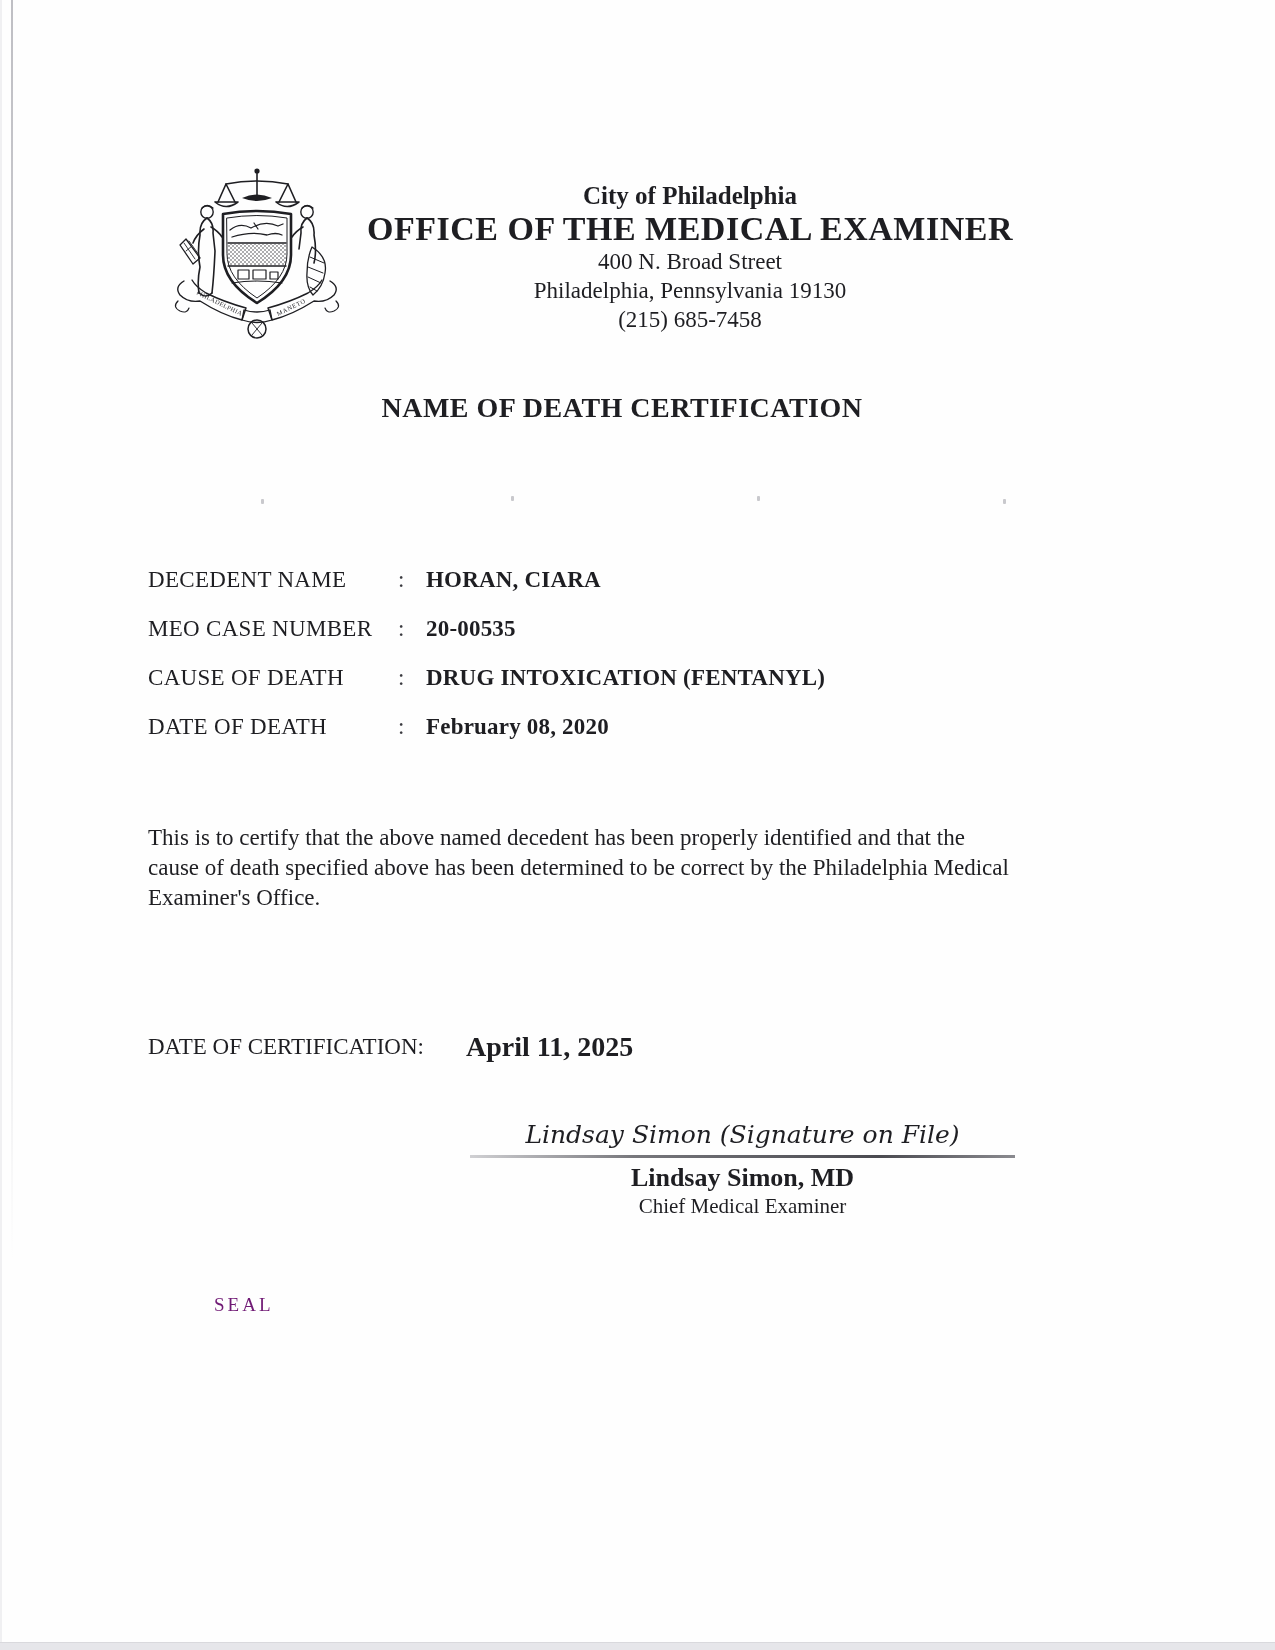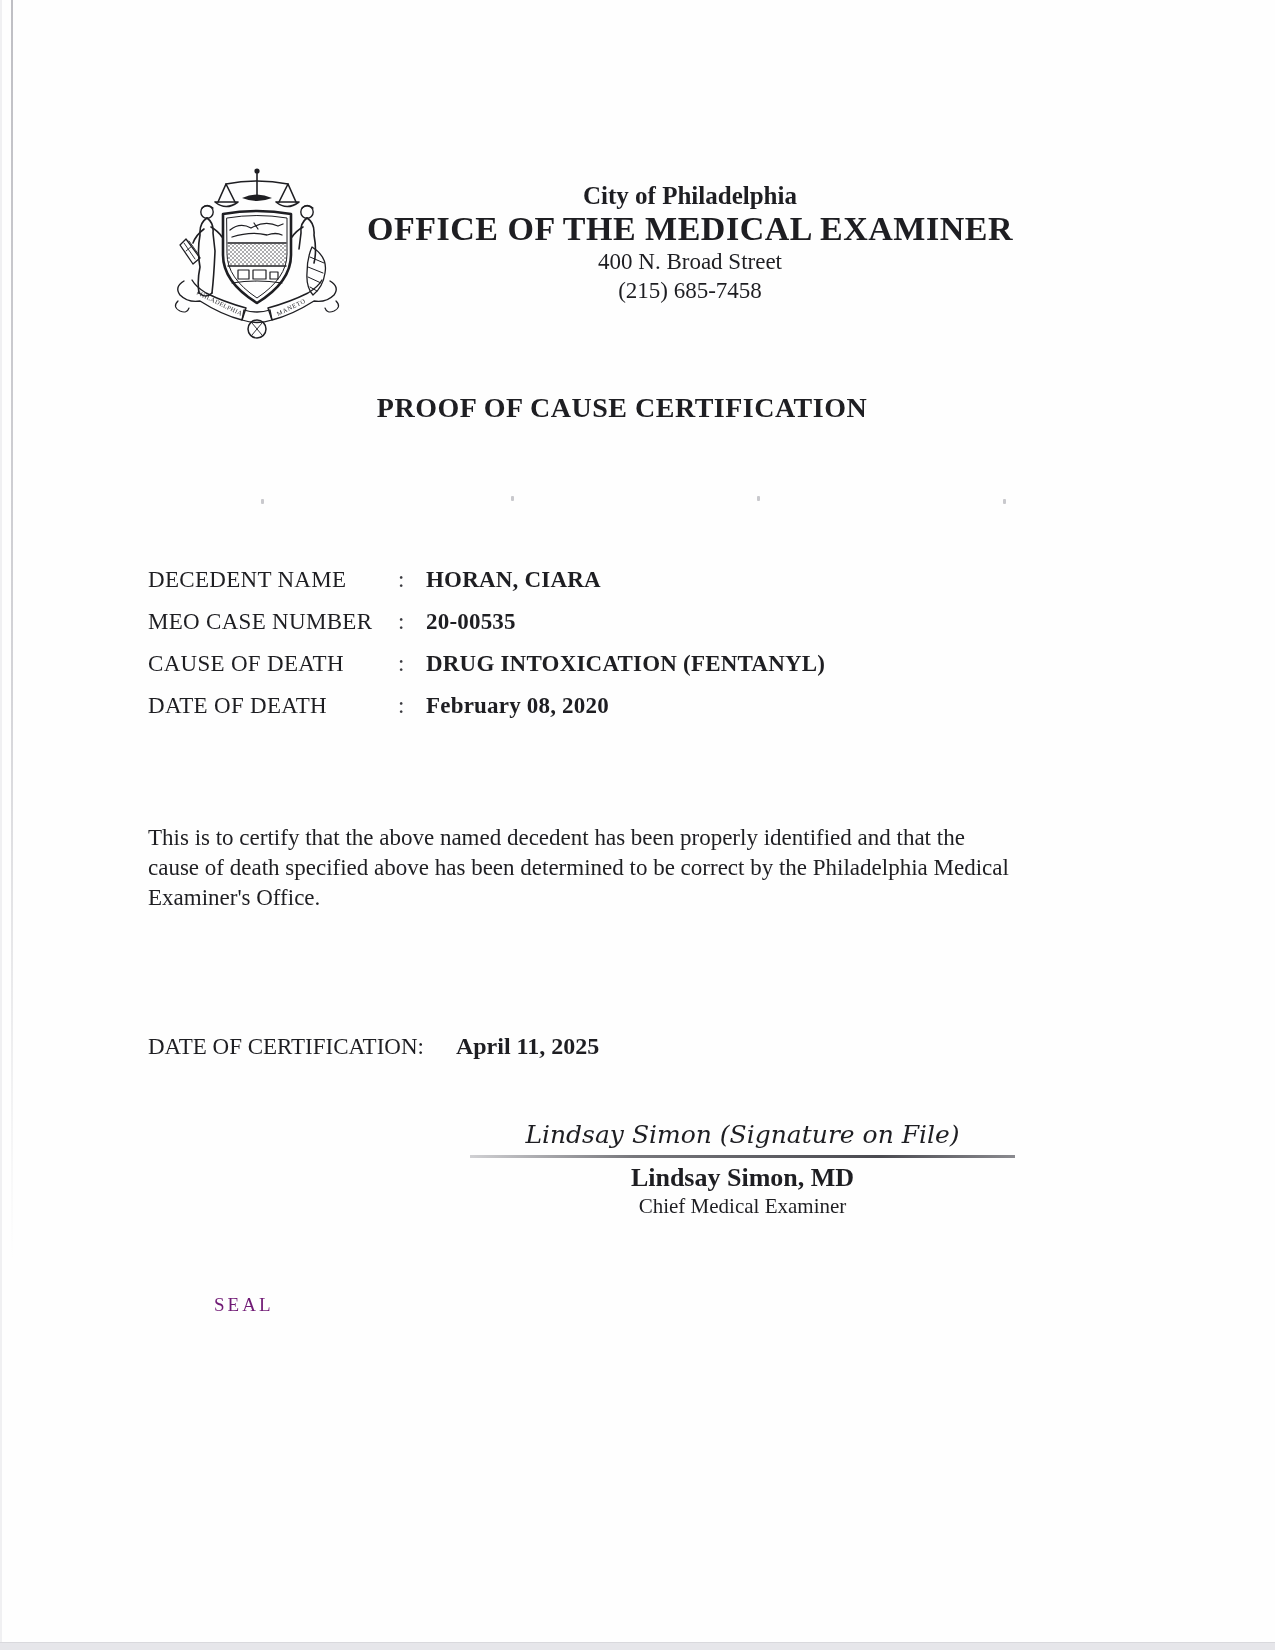--- a/index.html
+++ b/index.html
@@ -34,35 +34,35 @@
   .h-office{font-size:34px;font-weight:bold;letter-spacing:0.5px;line-height:37px;}
   .h-addr{font-size:23px;line-height:29px;}
 
   
   .doc-title{
     position:absolute;left:0;top:392px;width:1244px;margin:0;
     text-align:center;font-size:28px;font-weight:bold;letter-spacing:0.5px;
   }
 
   
-  .fields{position:absolute;left:148px;top:566px;display:flex;flex-direction:column;gap:14px;font-size:23px;}
+  .fields{position:absolute;left:148px;top:566px;display:flex;flex-direction:column;gap:21px;font-size:23px;}
   .field-row{display:flex;line-height:28px;}
   .f-label{width:250px;letter-spacing:0.3px;}
   .f-colon{width:28px;color:#3a3a40;}
   .f-value{font-weight:bold;letter-spacing:0.2px;}
 
   
   .cert-text{
     position:absolute;left:145px;top:820px;width:870px;margin:3px;
     font-size:23px;line-height:30px;
   }
 
   
   .cert-date-row{position:absolute;left:148px;top:1032px;display:flex;gap:32px;font-size:23px;line-height:29px;align-items:flex-end;}
-  .cd-value{font-weight:bold;font-size:24px;}
+  .cd-value{font-weight:bold;font-size:28px;margin-left:10px;}
 
   
   .sig-block{position:absolute;left:470px;top:1120px;width:545px;text-align:center;}
   .sig-script{font-family:"DejaVu Serif","Liberation Serif",serif;font-style:italic;font-size:25px;line-height:30px;}
   .sig-line{height:3px;margin-top:5px;background:linear-gradient(to right,#d0d0d3,#77777c 30%,#4a4a50 75%,#8a8a8f);}
   .sig-name{font-size:26px;font-weight:bold;line-height:31px;margin-top:4px;}
   .sig-title{font-size:21px;line-height:26px;}
 
   
   .seal-label{
@@ -137,25 +137,26 @@
         <path d="M170,138 q6,6 -2,10 q-7,3 -9,-3" stroke-width="1.2"></path>
       </g>
       <text transform="translate(30,131) rotate(26)" font-size="6.3" fill="#1e1e22" font-family="Liberation Serif, serif" letter-spacing="0.4">PHILADELPHIA</text>
       <text transform="translate(112,153) rotate(-26)" font-size="6.3" fill="#1e1e22" font-family="Liberation Serif, serif" letter-spacing="0.8">MANETO</text>
     </svg>
 
     <div class="header-text">
       <div class="h-city">City of Philadelphia</div>
       <div class="h-office">OFFICE OF THE MEDICAL EXAMINER</div>
       <div class="h-addr">400 N. Broad Street</div>
+      <div class="h-addr">Philadelphia, Pennsylvania 19130</div>
       <div class="h-addr">(215) 685-7458</div>
     </div>
   </header>
 
-  <h1 class="doc-title">PROOF OF CAUSE CERTIFICATION</h1>
+  <h1 class="doc-title">NAME OF DEATH CERTIFICATION</h1>
 
   <span class="speck s1"></span>
   <span class="speck s2"></span>
   <span class="speck s3"></span>
   <span class="speck s4"></span>
 
   <section class="fields">
     <div class="field-row">
       <span class="f-label">DECEDENT NAME</span>
       <span class="f-colon">:</span>

